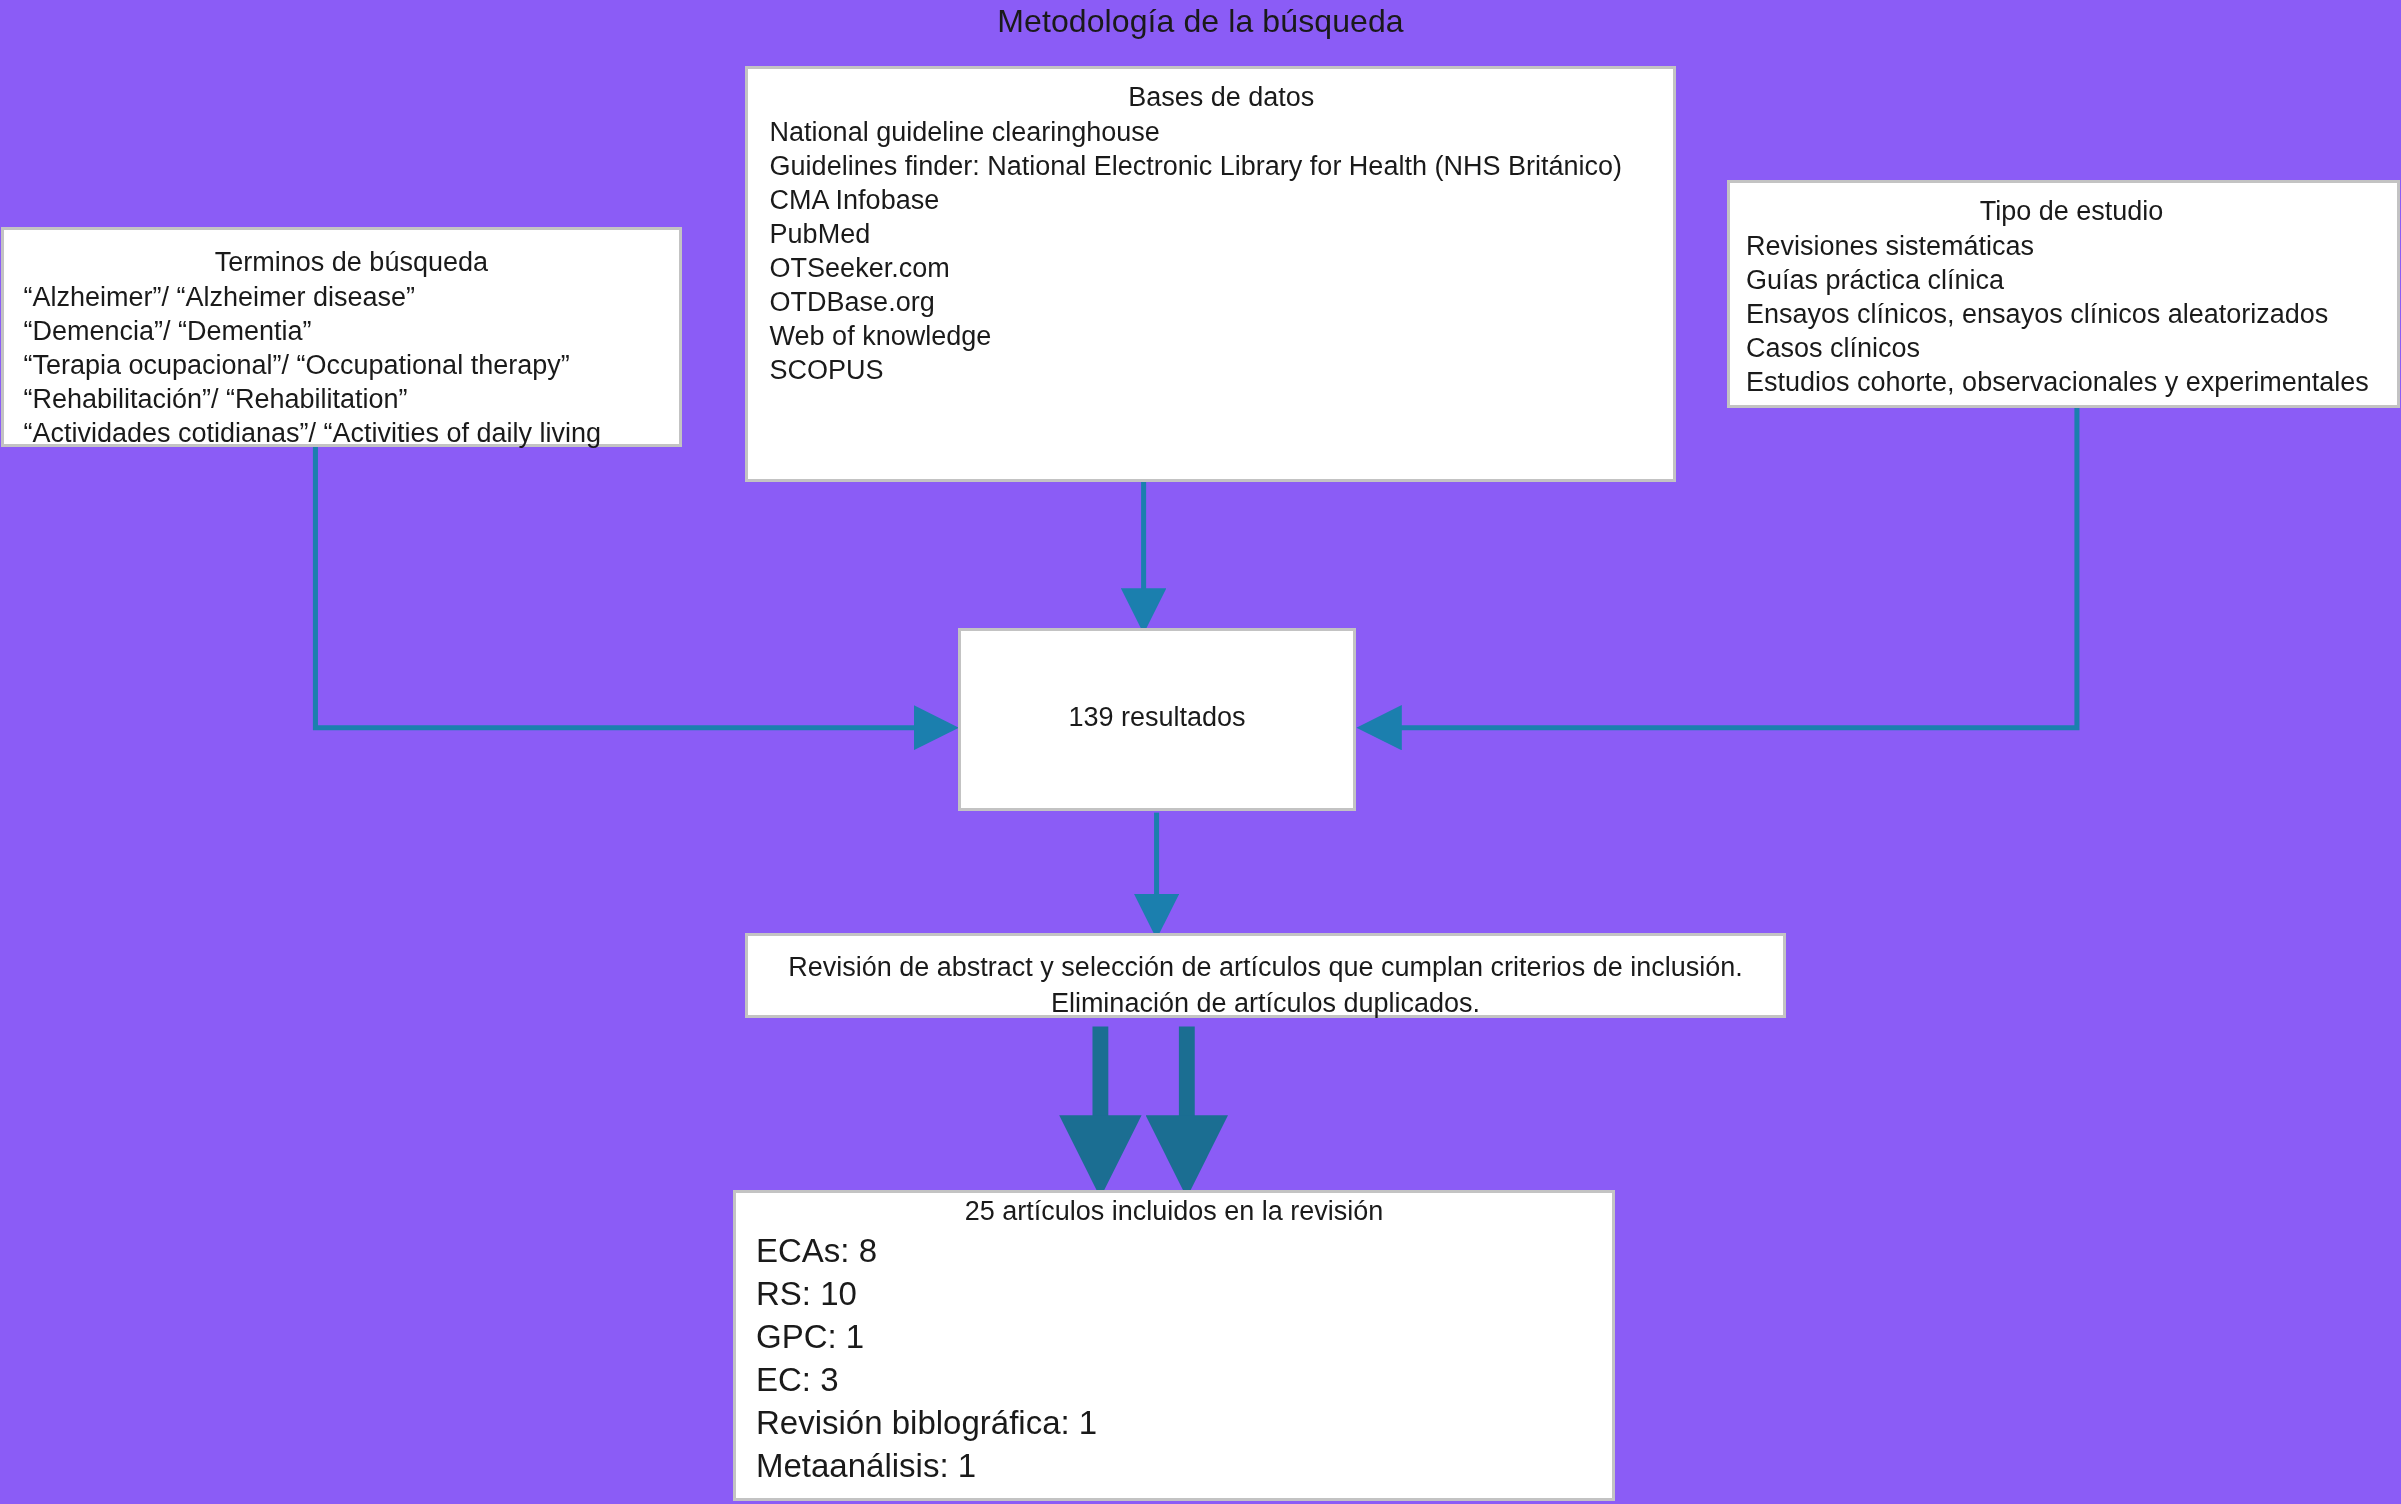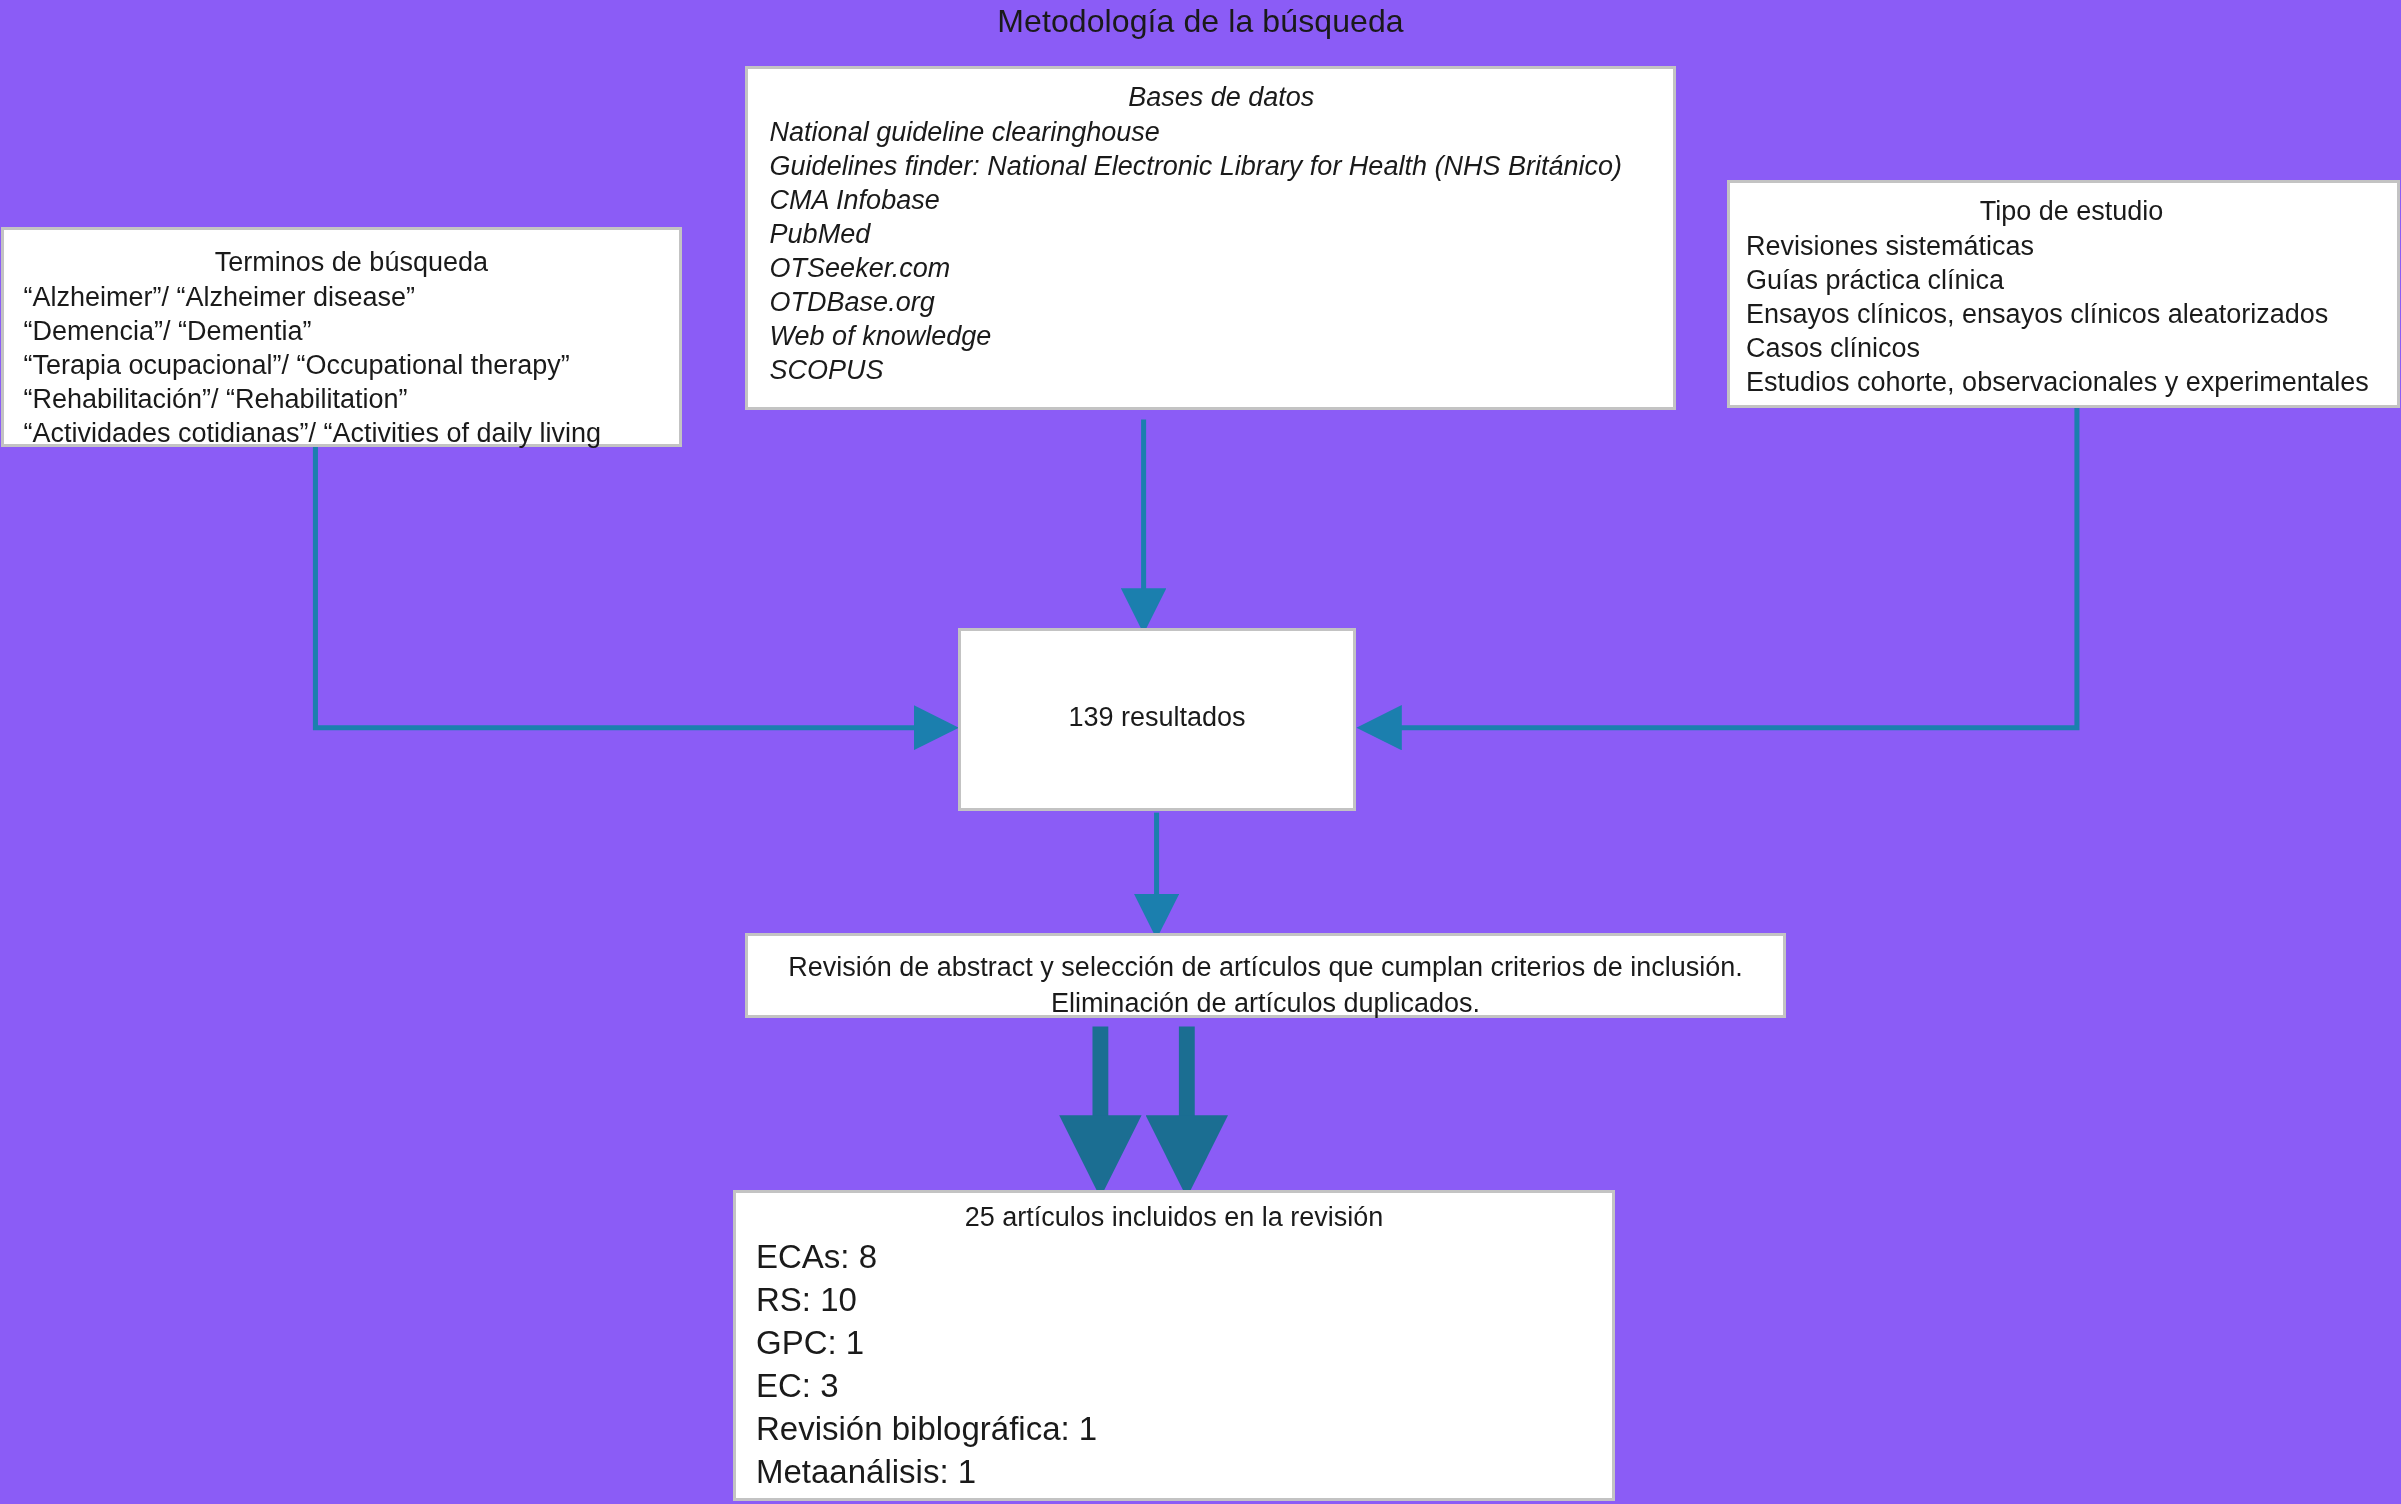--- a/index.html
+++ b/index.html
@@ -56,31 +56,31 @@
     position: absolute;
     left: 0; right: 0;
     text-align: center;
     font-size: 27px;
     line-height: 36px;
     color: #1a1a1a;
   }
 
   
   #terms-box   { left: 1.4px;    top: 179px;  width: 681px;  height: 220px; }
-  #db-box      { left: 745px; top: 66px;   width: 931px; height: 344px; font-style: italic; }
+  #db-box      { left: 745px; top: 66px;   width: 931px; height: 416px; }
   #study-box   { left: 1727px; top: 180px;  width: 673px;  height: 228px; }
   #results-box { left: 958px; top: 628px;  width: 398px;  height: 183px; }
   #review-box  { left: 745px; top: 933px; width: 1041px; height: 85px; }
   #final-box   { left: 733px; top: 1190px; width: 882px; height: 311px; }
 
   .pad-terms  { padding: 14px 0 0 19px; margin-top: 48px; }
   .pad-db     { padding: 10px 0 0 21.6px; }
   .pad-study  { padding: 10px 0 0 16px; }
   .pad-review { padding: 13px 29px 0 29px; }
-  .pad-final  { padding: 6px 0 0 20px; }
+  .pad-final  { padding: 0 0 0 20px; }
 
   .final-line {
     font-size: 33px;
     line-height: 43px;
     white-space: nowrap;
   }
 
   
   #wires {
     position: absolute;

